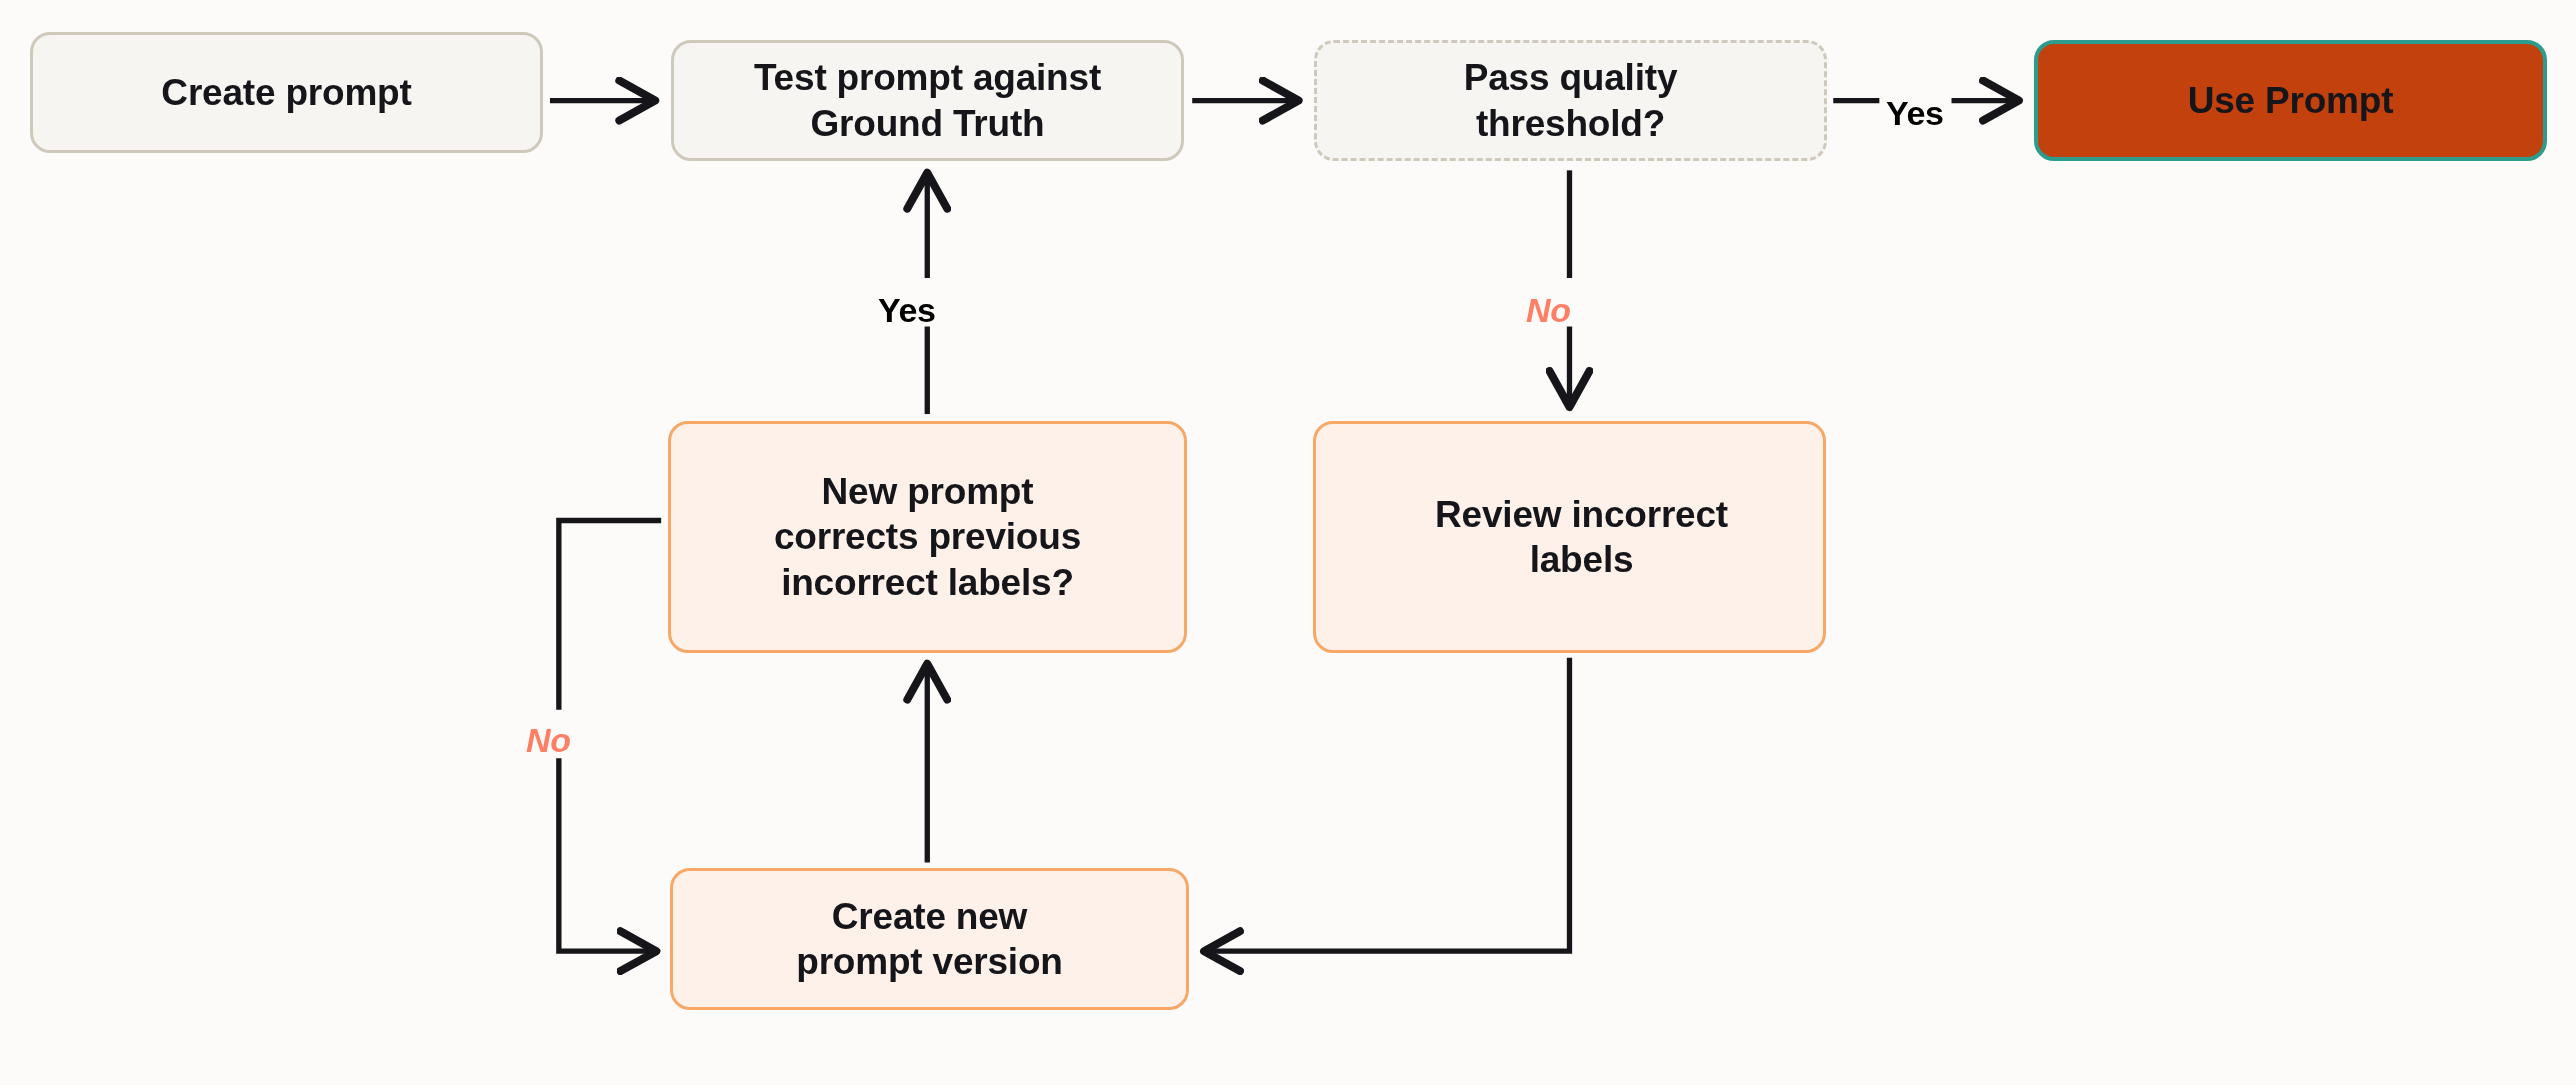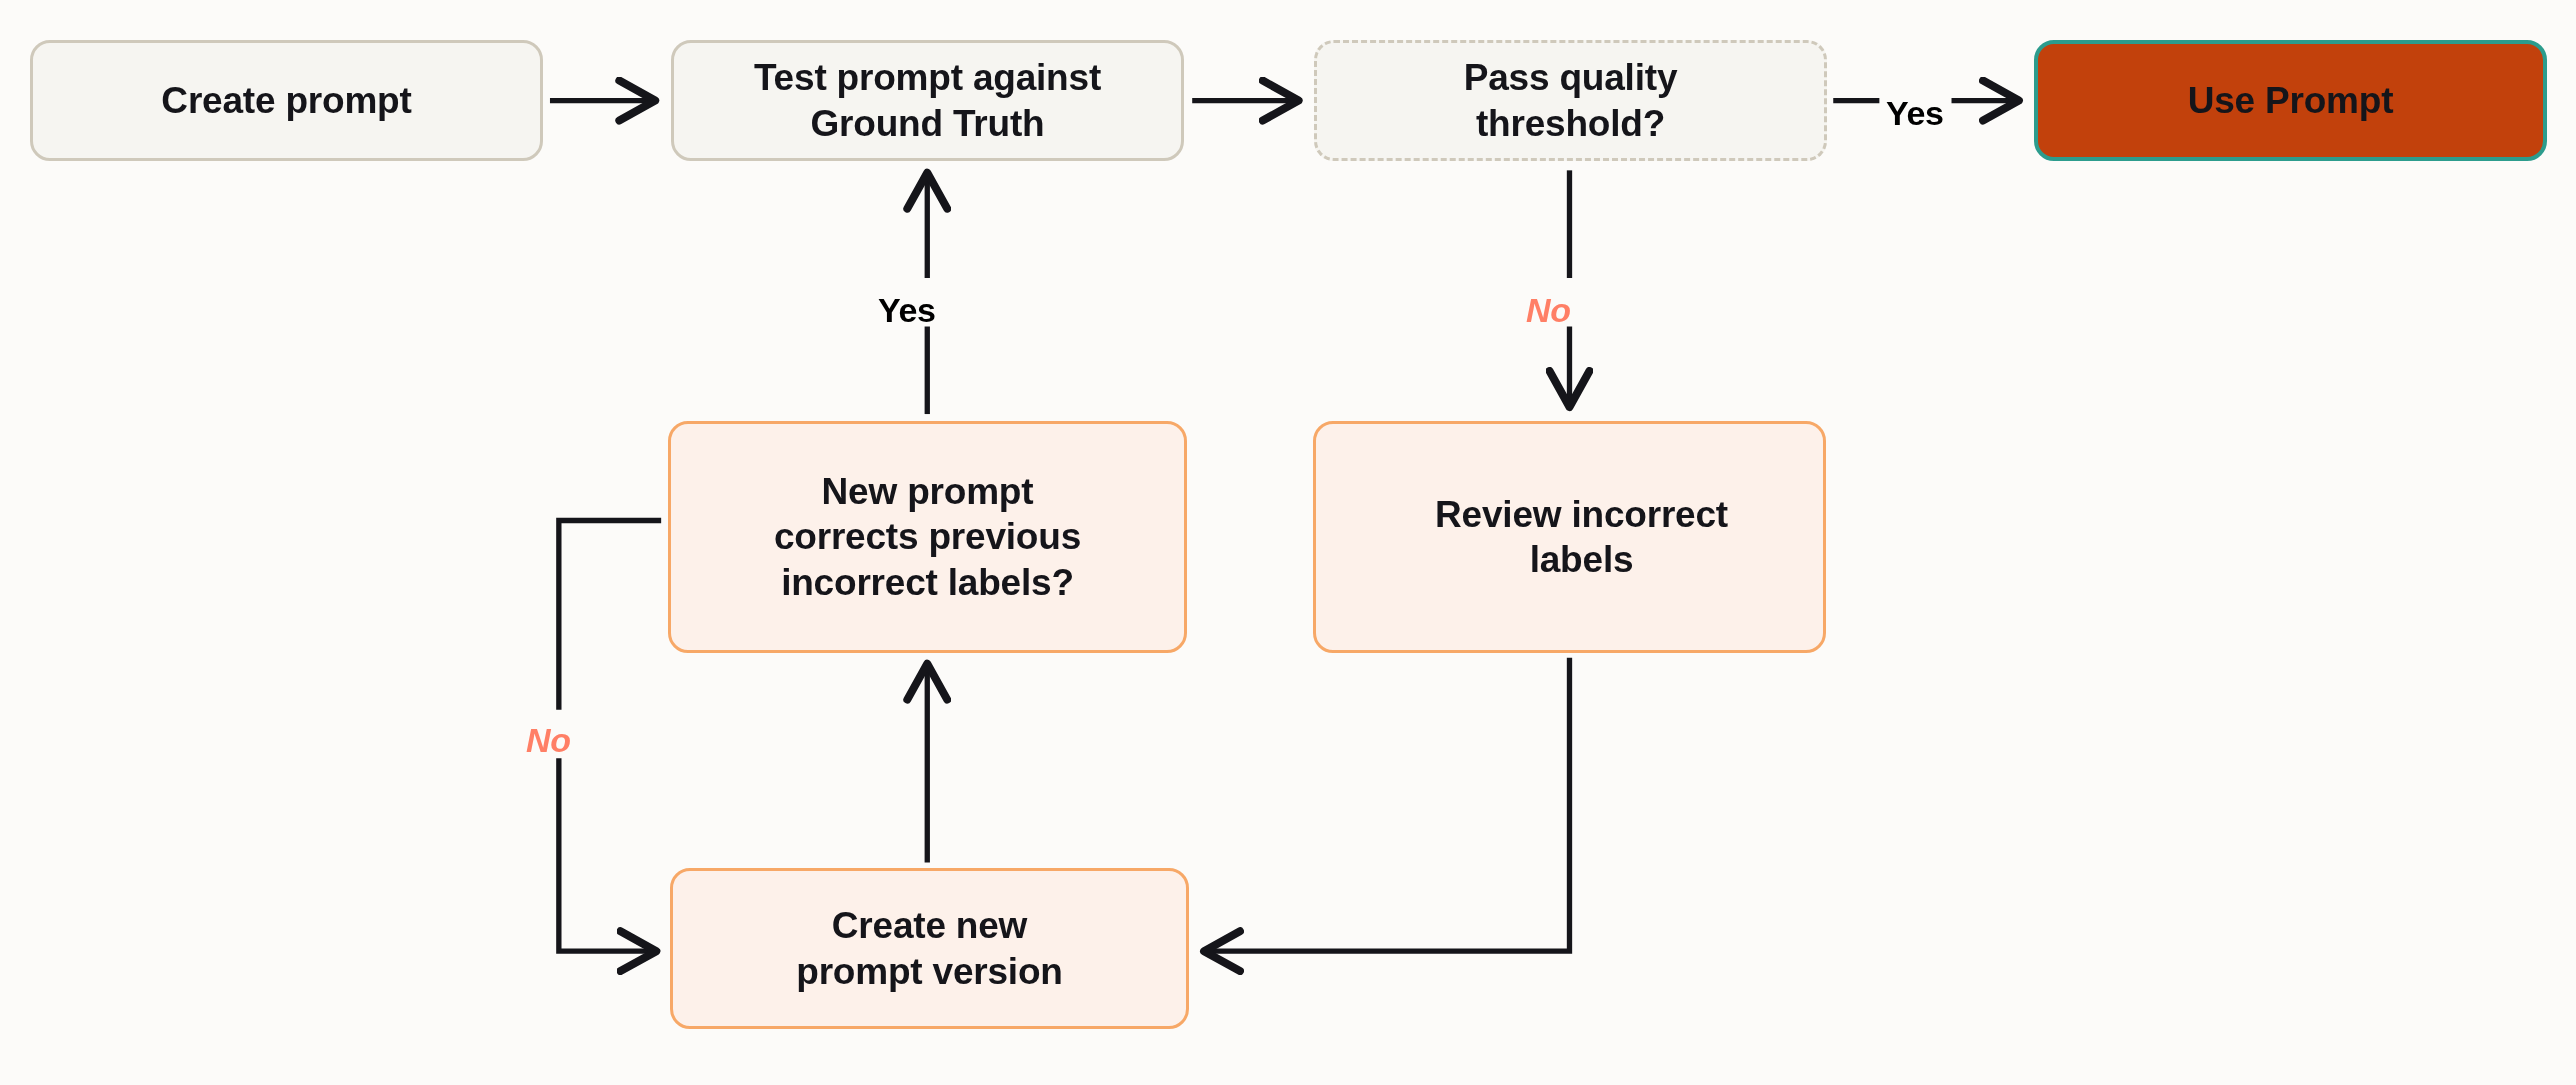--- a/index.html
+++ b/index.html
@@ -55,27 +55,27 @@
   .node--accent {
     background: #c2410c;
     border: 4.1px solid #2C9C8D;
   }
   .node--warm {
     background: #FDF1EA;
     border: 3.5px solid #F7A867;
   }
 
   
-  #n-create-prompt   { left: 30px;   top: 40px;   width: 513px;  height: 121px; font-size: 37px; }
+  #n-create-prompt   { left: 30px;   top: 32px;   width: 513px;  height: 121px; font-size: 37px; }
   #n-test-prompt     { left: 671px; top: 40px;   width: 513px;  height: 121px; font-size: 37px; }
   #n-pass-quality    { left: 1314px; top: 40px;   width: 513px;  height: 121px; font-size: 37px; }
   #n-use-prompt      { left: 2034px; top: 40px;   width: 513px;  height: 121px; font-size: 37px; }
   #n-new-corrects    { left: 668px; top: 421px;  width: 519px;  height: 232px; font-size: 37px; }
   #n-review-labels   { left: 1313px; top: 421px;  width: 513px;  height: 232px; font-size: 37px; padding-left: 24px; }
-  #n-create-version  { left: 670px; top: 868px; width: 519px;  height: 161px; font-size: 37px; }
+  #n-create-version  { left: 670px; top: 868px; width: 519px;  height: 142px; font-size: 37px; }
 
   
   .edge-label {
     position: absolute;
     font-weight: 700;
     font-size: 34px;
     letter-spacing: -0.3px;
     line-height: 1;
     white-space: nowrap;
   }

